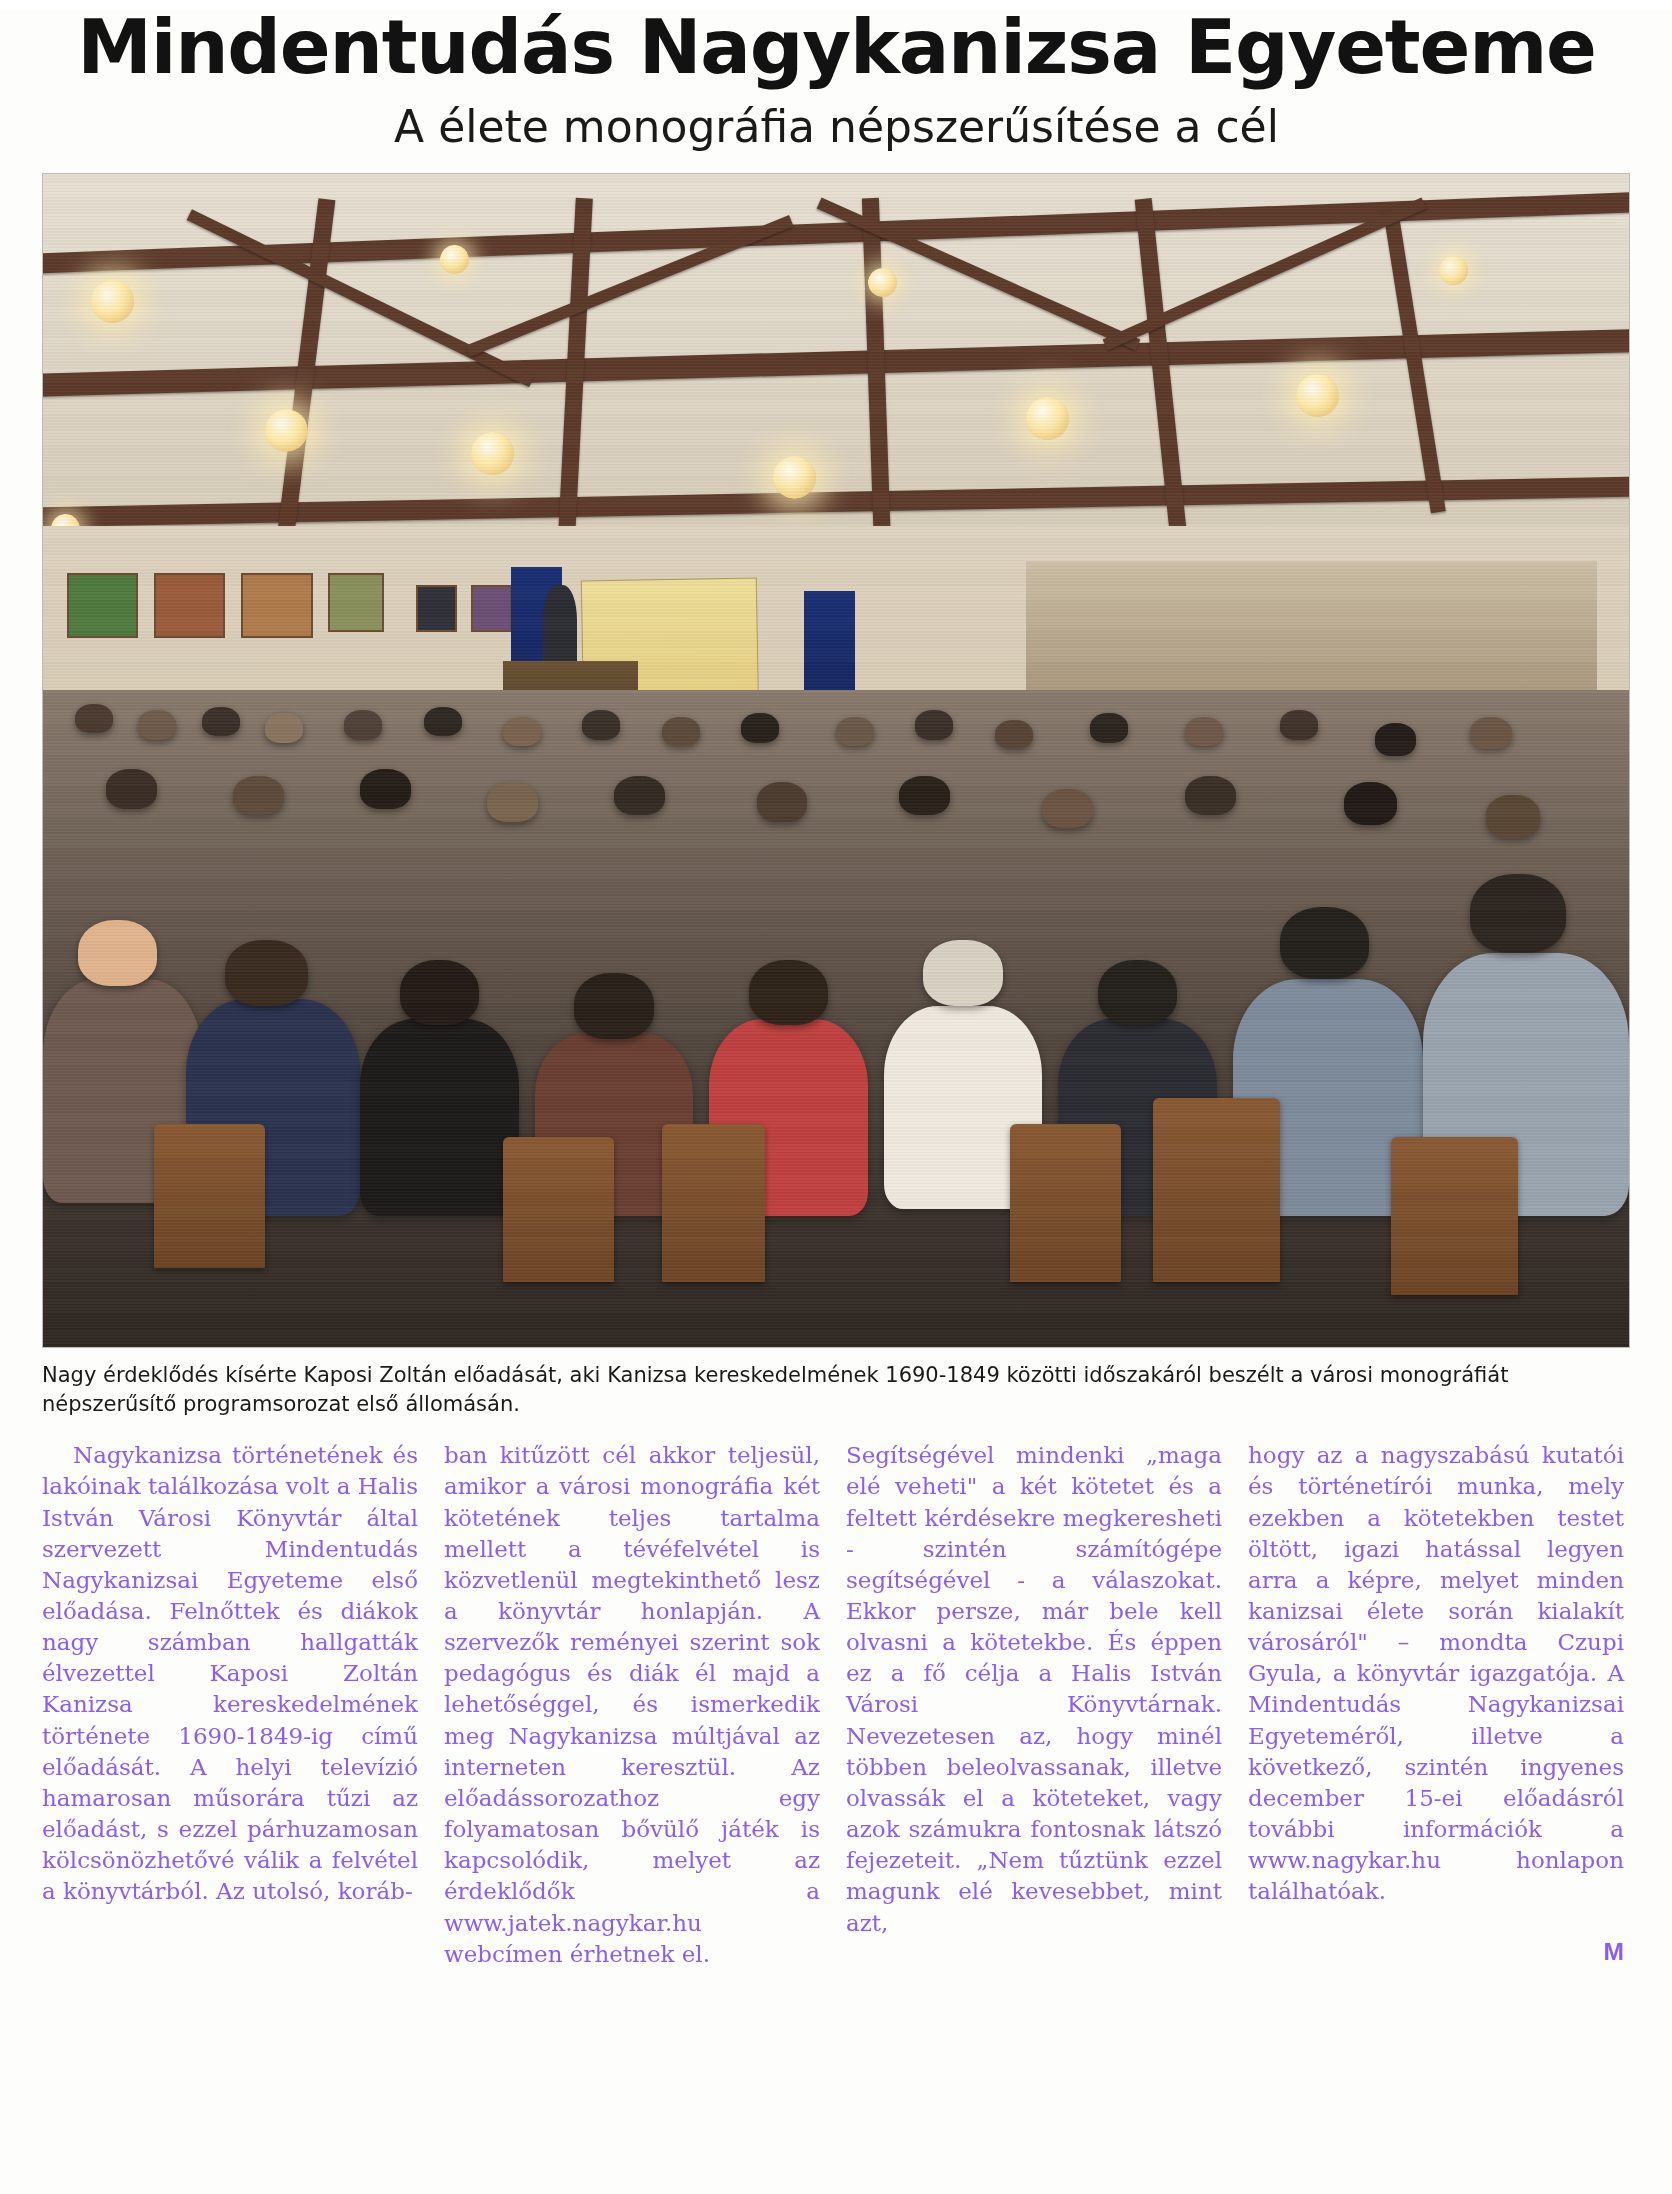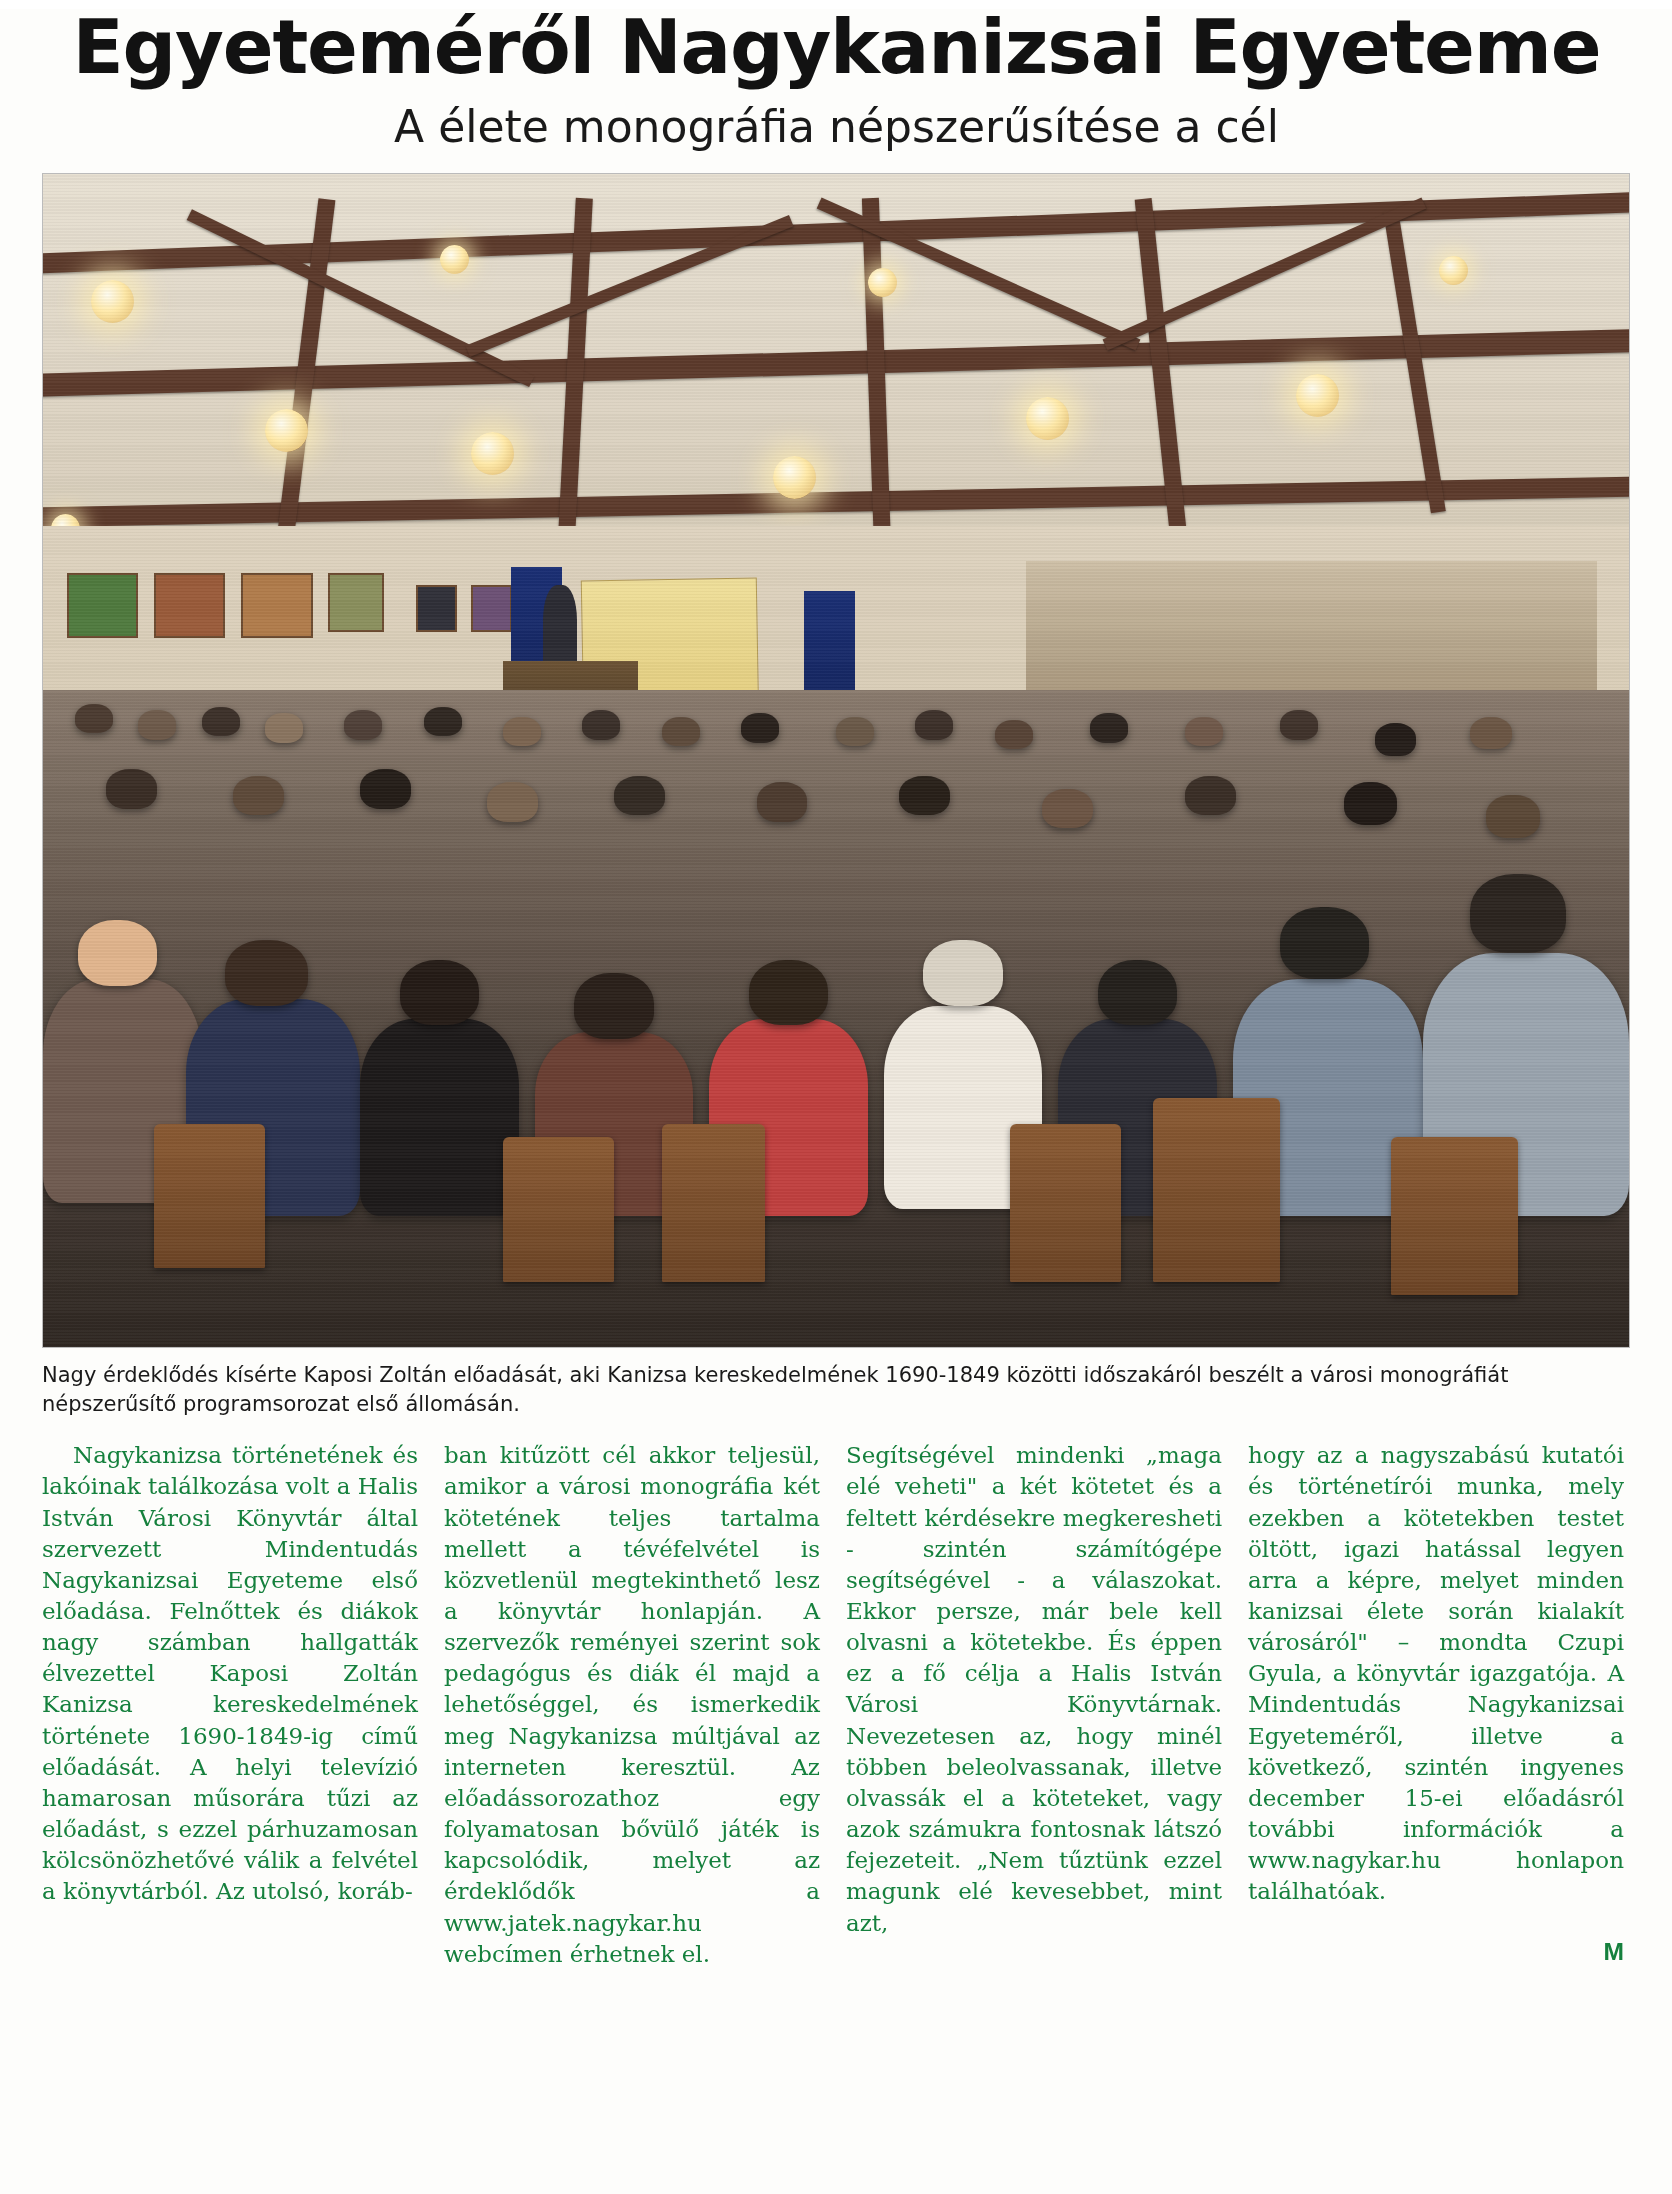--- a/index.html
+++ b/index.html
@@ -230,21 +230,21 @@
     display: flex;
     gap: 26px;
     width: 1588px;
   }
   .col {
     width: 376px;
     font-family: "DejaVu Serif", serif;
     font-size: 23px;
     line-height: 1.355;
     text-align: justify;
-    color: #15803d;
+    color: #8b5cf6;
     position: relative;
   }
   .col p { margin: 0; }
   .col p.indent { text-indent: 31px; }
   .endmark {
     position: absolute;
     right: 0;
     bottom: 1.5px;
     font-family: "Liberation Sans", sans-serif;
     font-weight: bold;
@@ -252,21 +252,21 @@
     letter-spacing: 0;
   }
   .col-last { position: relative; padding-bottom: 40px; }
 </style>
 </head>
 <body>
 
 <div class="page">
 
 
-  <h1 class="headline">Egyeteméről Nagykanizsai Egyeteme</h1>
+  <h1 class="headline">Mindentudás Nagykanizsa Egyeteme</h1>
   <h2 class="subhead">A élete monográfia népszerűsítése a cél</h2>
 
   <div class="photo-wrap">
     <div class="photo">
       <div class="ph-ceiling"></div>
 
       <div class="beam b1"></div>
       <div class="beam b2"></div>
       <div class="beam b3"></div>
       <div class="beam b4"></div>

